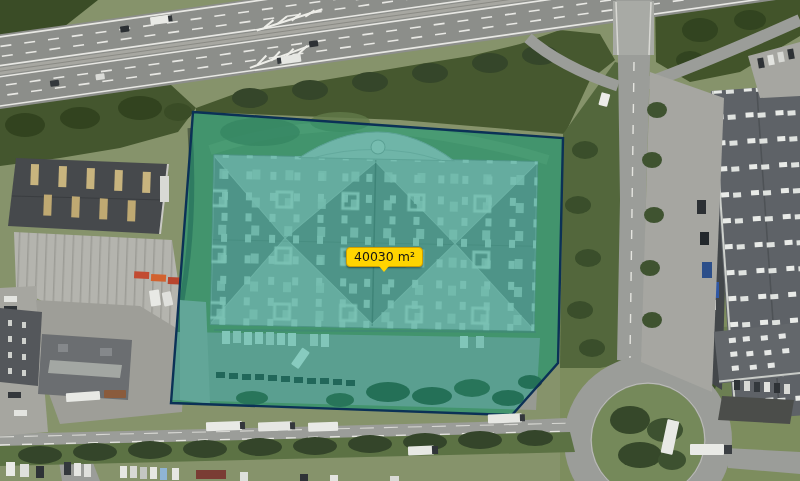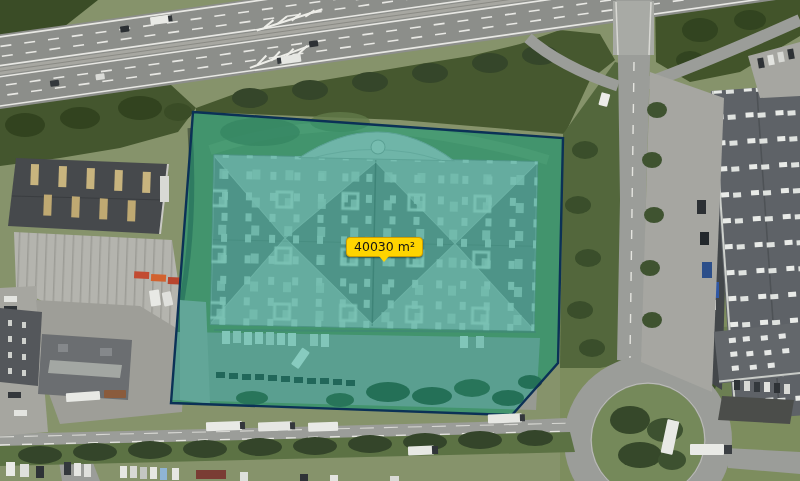--- a/index.html
+++ b/index.html
@@ -3,21 +3,21 @@
 <meta charset="utf-8">
 <style>
   html,body{margin:0;padding:0;background:#222;}
   .stage{
     position:relative;width:800px;height:481px;overflow:hidden;
     font-family:"DejaVu Sans","Liberation Sans",sans-serif;
     user-select:none;
   }
   .stage svg{display:block;}
   .area-label{
-    position:absolute;left:346px;top:237px;
+    position:absolute;left:346px;top:247px;
     background:#ffd400;color:#141414;
     border:1px solid #cf9e00;border-radius:4px;
     padding:1px 7px 2px 7px;
     font-size:12.5px;line-height:15px;white-space:nowrap;
     box-shadow:0 1px 2px rgba(0,0,0,.45);
     z-index:5;
   }
   .area-label .tail{
     position:absolute;left:50%;bottom:-6px;transform:translateX(-50%);
     width:0;height:0;

